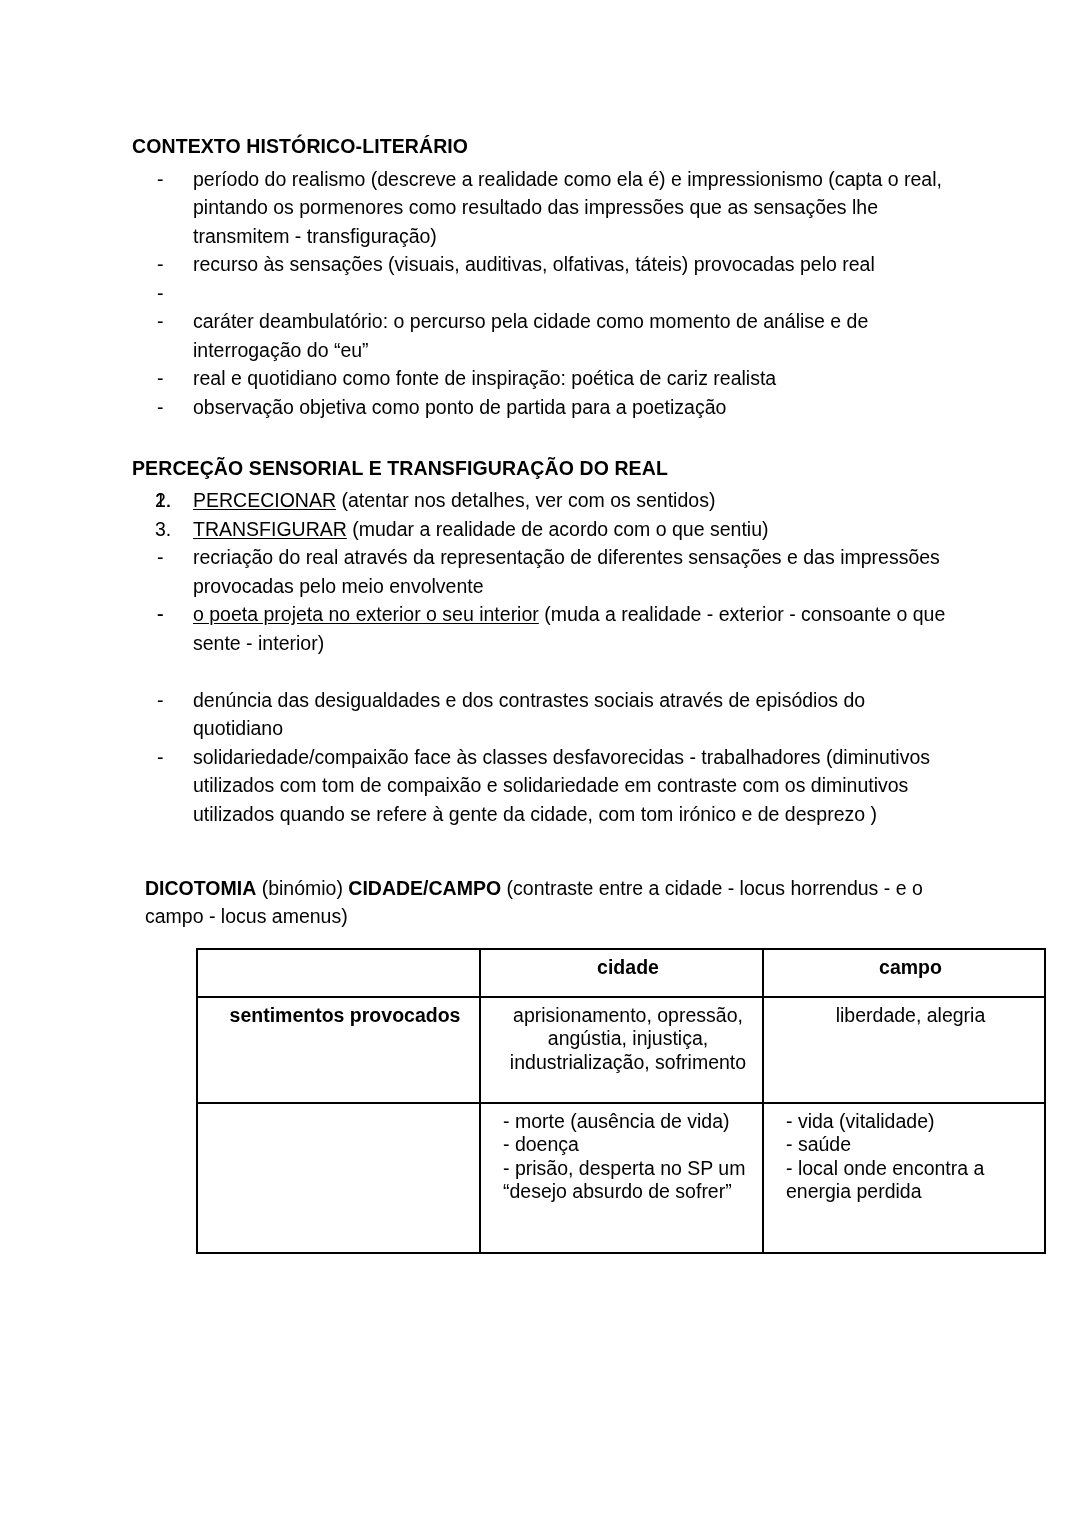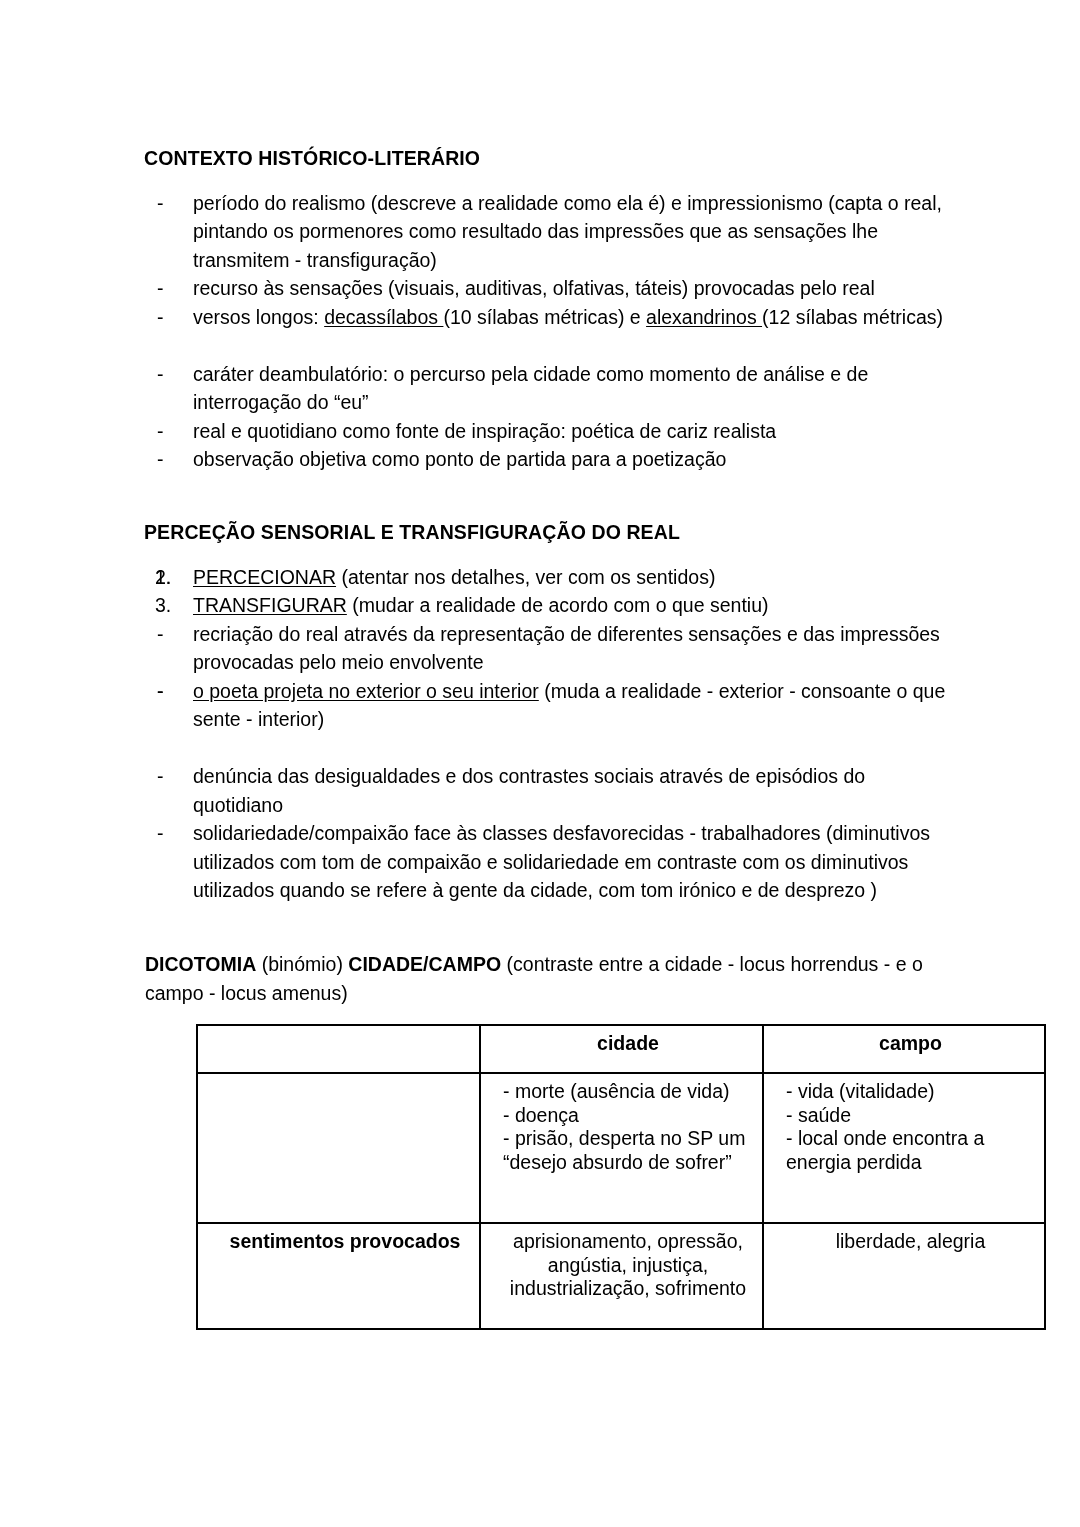--- a/index.html
+++ b/index.html
@@ -22,21 +22,21 @@
     overflow: hidden;
   }
   .doc {
     font-size: 19.5px;
     line-height: 28.5px;
   }
   h2.section-heading {
     font-size: 19.5px;
     line-height: 28.5px;
     font-weight: bold;
-    margin: 16px;
+    margin: 4px;
     padding: 0;
     letter-spacing: 0.1px;
   }
   .list {
     margin: 0;
     padding: 0;
     list-style: none;
   }
   .list li {
     position: relative;
@@ -125,21 +125,20 @@
       <li>
         <span class="marker">-</span>
         <span>período do realismo (descreve a realidade como ela é) e impressionismo (capta o real, pintando os pormenores como resultado das impressões que as sensações lhe transmitem - transfiguração)</span>
       </li>
       <li>
         <span class="marker">-</span>
         <span>recurso às sensações (visuais, auditivas, olfativas, táteis) provocadas pelo real</span>
       </li>
       <li>
         <span class="marker">-</span>
-        <span><span>versos longos: </span><span class="u">decassílabos </span><span>(10 sílabas métricas) e </span><span class="u">alexandrinos </span><span>(12 sílabas métricas)</span></span>
       </li>
     </ul>
 
     <div class="spacer"></div>
 
     <ul class="list">
       <li>
         <span class="marker">-</span>
         <span>caráter deambulatório: o percurso pela cidade como momento de análise e de interrogação do “eu”</span>
       </li>
@@ -198,37 +197,37 @@
 
     <p class="para"><span class="bold">DICOTOMIA</span><span> (binómio) </span><span class="bold">CIDADE/CAMPO</span><span> (contraste entre a cidade - locus horrendus - e o campo - locus amenus)</span></p>
 
     <div class="tbl-wrap">
       <table class="dic">
         <tbody>
           <tr>
             <td class="col0 head blank"></td>
             <td class="col1 head">cidade</td>
             <td class="col2 head">campo</td>
+          </tr>
+          <tr>
+            <td class="col0 mid">sentimentos provocados</td>
+            <td class="col1 mid-plain">aprisionamento, opressão, angústia, injustiça, industrialização, sofrimento</td>
+            <td class="col2 mid-plain">liberdade, alegria</td>
           </tr>
           <tr>
             <td class="col0 body-cell"></td>
             <td class="col1 body-cell">
                 <span class="cellline">- morte (ausência de vida)</span>
                 <span class="cellline">- doença</span>
                 <span class="cellline">- prisão, desperta no SP um “desejo absurdo de sofrer”</span>
               </td>
             <td class="col2 body-cell">
                 <span class="cellline">- vida (vitalidade)</span>
                 <span class="cellline">- saúde</span>
                 <span class="cellline">- local onde encontra a energia perdida</span>
               </td>
           </tr>
-          <tr>
-            <td class="col0 mid">sentimentos provocados</td>
-            <td class="col1 mid-plain">aprisionamento, opressão, angústia, injustiça, industrialização, sofrimento</td>
-            <td class="col2 mid-plain">liberdade, alegria</td>
-          </tr>
         </tbody>
       </table>
     </div>
 
   </div>
 </div>
 
 </body></html>

